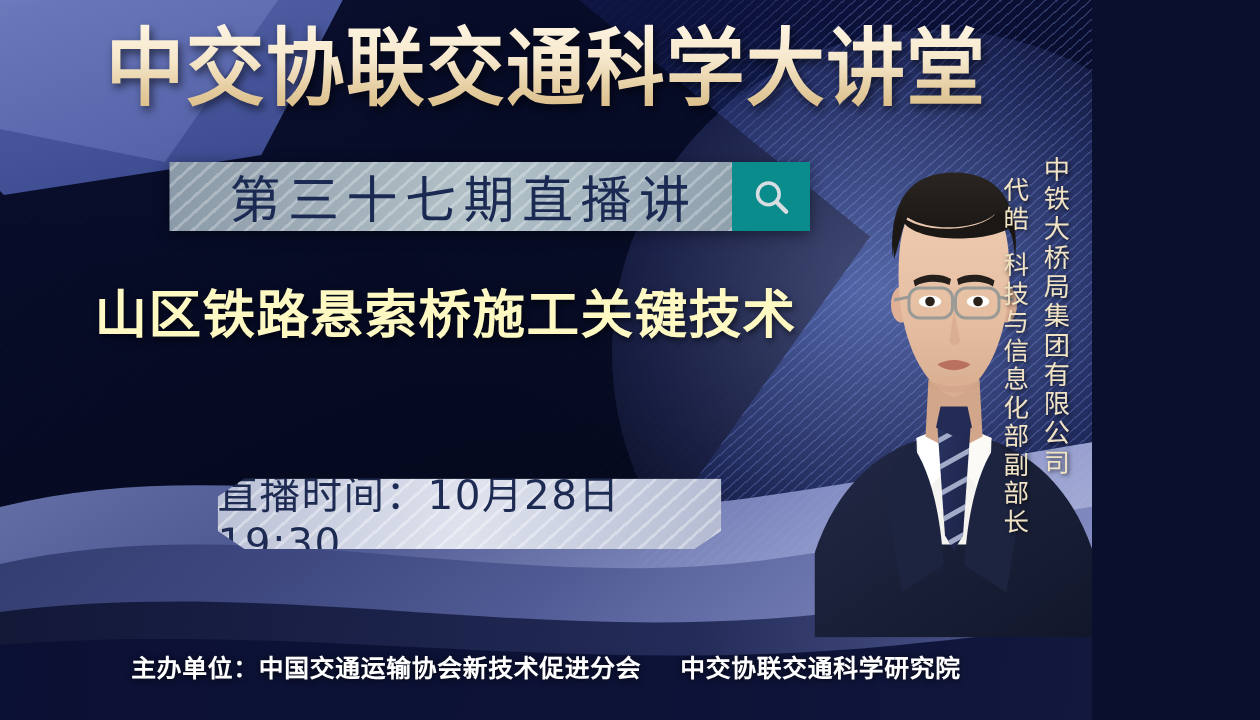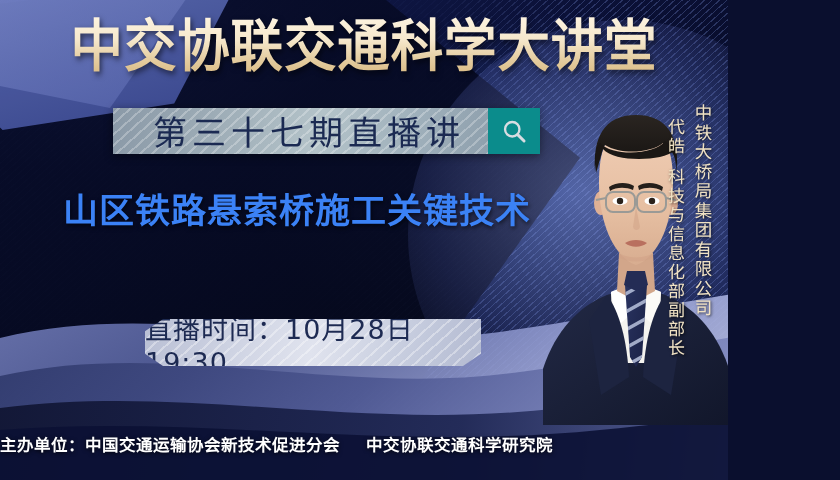--- a/index.html
+++ b/index.html
@@ -114,21 +114,21 @@
     width:52px;background:#0b8c8c;
     display:flex;align-items:center;justify-content:center;
   }
   .search-glyph{width:27px;height:27px;display:block;}
 
   
   .topic{
     position:absolute;left:24px;top:188px;width:546px;
     text-align:center;
     font-size:35px;line-height:47px;font-weight:bold;
-    color:#3b82f6;
+    color:#fef9c3;
     font-family:"DejaVu Sans","Liberation Sans",sans-serif;
     letter-spacing:1px;
     text-shadow:1px 2px 4px rgba(0,0,0,.6);
   }
   .topic .ln2{display:block;}
 
   
   .time-pill{
     position:absolute;left:145px;top:319px;width:336px;height:47px;
     background:linear-gradient(105deg,#b9bfd4 0%, #cdd2e2 26%, #e0e3ee 50%, #c9cfe0 74%, #b3bad1 100%);
@@ -169,21 +169,21 @@
   
   .portrait{
     position:absolute;left:543px;top:95px;width:186px;height:330px;
     overflow:hidden;
   }
   .portrait svg{display:block;}
 
   
   .footer{
     position:absolute;left:0;right:0;bottom:24px;
-    text-align:left;
+    text-align:center;
     font-size:16.5px;font-weight:bold;letter-spacing:.5px;
     color:#ffffff;
     font-family:"DejaVu Sans","Liberation Sans",sans-serif;
     text-shadow:0 1px 4px rgba(0,0,0,.8);
   }
   .footer .sep{display:inline-block;width:26px;}
 </style>
 </head>
 <body>
 

